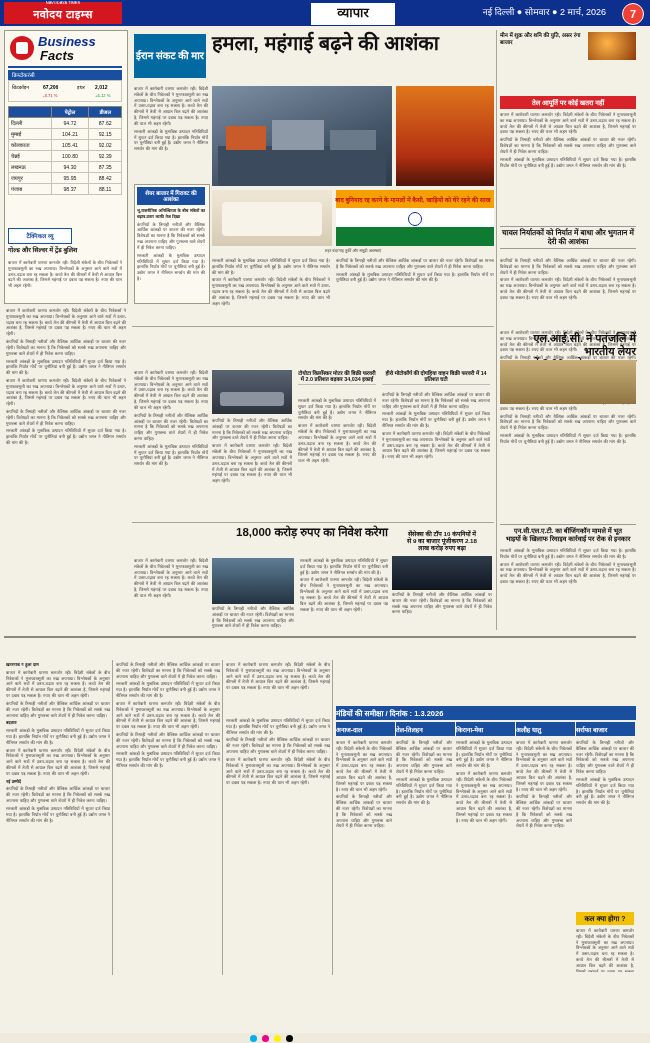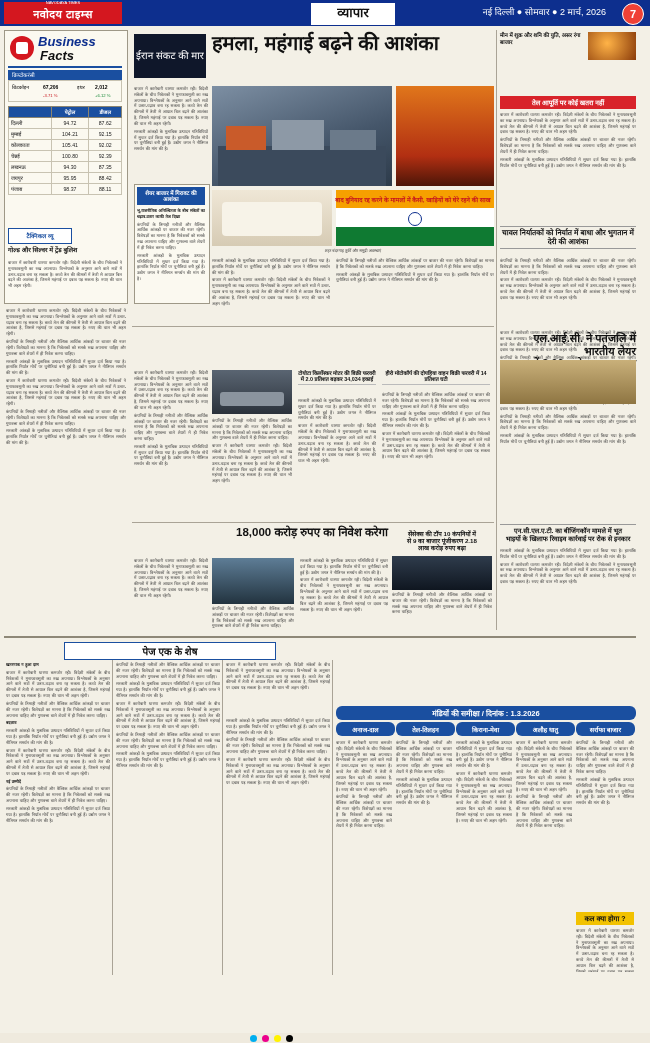--- a/index.html
+++ b/index.html
@@ -16,27 +16,27 @@
   .edition{position:absolute;right:44px;top:5px;color:#fff;font-size:9px;white-space:nowrap;}
   .pagebadge{position:absolute;right:6px;top:3px;width:20px;height:20px;border-radius:50%;background:#ef4136;color:#fff;
      display:flex;align-items:center;justify-content:center;font-size:11px;font-weight:bold;border:1px solid #fff;}
 
   
   .body{font-size:4.1px;line-height:1.42;text-align:justify;color:#3a3a3a;word-spacing:.4px;}
   .body p{margin:0 0 2px 0;}
   .hd{font-weight:bold;color:#111;}
 
   
-  .kicker{position:absolute;background:#0f172a;color:#fff;font-weight:normal;text-align:center;
+  .kicker{position:absolute;background:#0369a1;color:#fff;font-weight:bold;text-align:center;
      display:flex;align-items:center;justify-content:center;line-height:1.15;}
   .mainhead{position:absolute;font-weight:bold;color:#111;line-height:1.12;}
 
   
   .box{position:absolute;border:1px solid #9e9887;background:#fff;}
-  .bluebar{background:#1a4fa0;color:#fff;font-weight:bold;display:flex;align-items:center;justify-content:center;border-radius:6px;}
+  .bluebar{background:#1a4fa0;color:#fff;font-weight:bold;display:flex;align-items:center;justify-content:flex-start;}
   .redbar{background:#d8232a;color:#fff;font-weight:bold;display:flex;align-items:center;justify-content:center;}
   .yellowbar{background:#f2c200;color:#111;font-weight:bold;display:flex;align-items:center;justify-content:center;}
 
   
   .bf-title{position:absolute;color:#0d2f8e;font-weight:bold;font-style:italic;}
   table.rates{border-collapse:collapse;width:100%;font-size:5.2px;}
   table.rates th{background:#1a4fa0;color:#fff;font-size:5.2px;padding:1px 2px;border:.5px solid #8a8470;}
   table.rates td{padding:1px 2px;border:.5px solid #c8c3b2;color:#222;}
   table.rates td.c{text-align:center;}
 
@@ -295,25 +295,20 @@
   <div class="subhead" style="left:500px;top:524px;width:136px;font-size:6.6px;text-align:center;border-top:1px solid #999;padding-top:2px;">
     <div>एन.सी.एल.ए.टी. का बीजिंगकॉन मामले में भूत</div>
     <div>भाइयों के खिलाफ रिवाइव कार्रवाई पर रोक से इनकार</div>
   </div>
   <div class="body" style="position:absolute;left:500px;top:548px;width:136px;height:86px;overflow:hidden;">
     <p>सरकारी आंकड़ों के मुताबिक उत्पादन गतिविधियों में सुधार दर्ज किया गया है। हालांकि निर्यात मोर्चे पर चुनौतियां बनी हुई हैं। उद्योग जगत ने नीतिगत समर्थन की मांग की है।</p>
     <p>बाजार में कारोबारी धारणा कमजोर रही। विदेशी संकेतों के बीच निवेशकों ने मुनाफावसूली का रुख अपनाया। विश्लेषकों के अनुसार आने वाले सत्रों में उतार-चढ़ाव बना रह सकता है। कच्चे तेल की कीमतों में तेजी से आयात बिल बढ़ने की आशंका है, जिससे महंगाई पर दबाव पड़ सकता है। रुपए की चाल भी अहम रहेगी।</p>
   </div>
 
   <div class="divider-h" style="left:4px;top:636px;width:632px;background:#8e8878;height:2px;"></div>
-  <div style="position:absolute;left:4px;top:640px;width:330px;height:72px;">
-    <div style="position:absolute;left:60px;top:2px;width:210px;height:16px;border:1px solid #1a4fa0;display:flex;align-items:center;justify-content:center;font-size:10px;font-weight:bold;color:#111;background:#fff;">
-      <span>पेज एक के शेष</span>
-    </div>
-  </div>
   <div class="body" style="position:absolute;left:6px;top:662px;width:104px;height:310px;overflow:hidden;">
     <p class="hd">खतरनाक न हुआ दाम</p>
     <p>बाजार में कारोबारी धारणा कमजोर रही। विदेशी संकेतों के बीच निवेशकों ने मुनाफावसूली का रुख अपनाया। विश्लेषकों के अनुसार आने वाले सत्रों में उतार-चढ़ाव बना रह सकता है। कच्चे तेल की कीमतों में तेजी से आयात बिल बढ़ने की आशंका है, जिससे महंगाई पर दबाव पड़ सकता है। रुपए की चाल भी अहम रहेगी।</p>
     <p>कंपनियों के तिमाही नतीजों और वैश्विक आर्थिक आंकड़ों पर बाजार की नजर रहेगी। विशेषज्ञों का मानना है कि निवेशकों को सतर्क रुख अपनाना चाहिए और गुणवत्ता वाले शेयरों में ही निवेश करना चाहिए।</p>
     <p class="hd">बदलाव</p>
     <p>सरकारी आंकड़ों के मुताबिक उत्पादन गतिविधियों में सुधार दर्ज किया गया है। हालांकि निर्यात मोर्चे पर चुनौतियां बनी हुई हैं। उद्योग जगत ने नीतिगत समर्थन की मांग की है।</p>
     <p>बाजार में कारोबारी धारणा कमजोर रही। विदेशी संकेतों के बीच निवेशकों ने मुनाफावसूली का रुख अपनाया। विश्लेषकों के अनुसार आने वाले सत्रों में उतार-चढ़ाव बना रह सकता है। कच्चे तेल की कीमतों में तेजी से आयात बिल बढ़ने की आशंका है, जिससे महंगाई पर दबाव पड़ सकता है। रुपए की चाल भी अहम रहेगी।</p>
     <p class="hd">नई उम्मीदें</p>
     <p>कंपनियों के तिमाही नतीजों और वैश्विक आर्थिक आंकड़ों पर बाजार की नजर रहेगी। विशेषज्ञों का मानना है कि निवेशकों को सतर्क रुख अपनाना चाहिए और गुणवत्ता वाले शेयरों में ही निवेश करना चाहिए।</p>
     <p>सरकारी आंकड़ों के मुताबिक उत्पादन गतिविधियों में सुधार दर्ज किया गया है। हालांकि निर्यात मोर्चे पर चुनौतियां बनी हुई हैं। उद्योग जगत ने नीतिगत समर्थन की मांग की है।</p>

